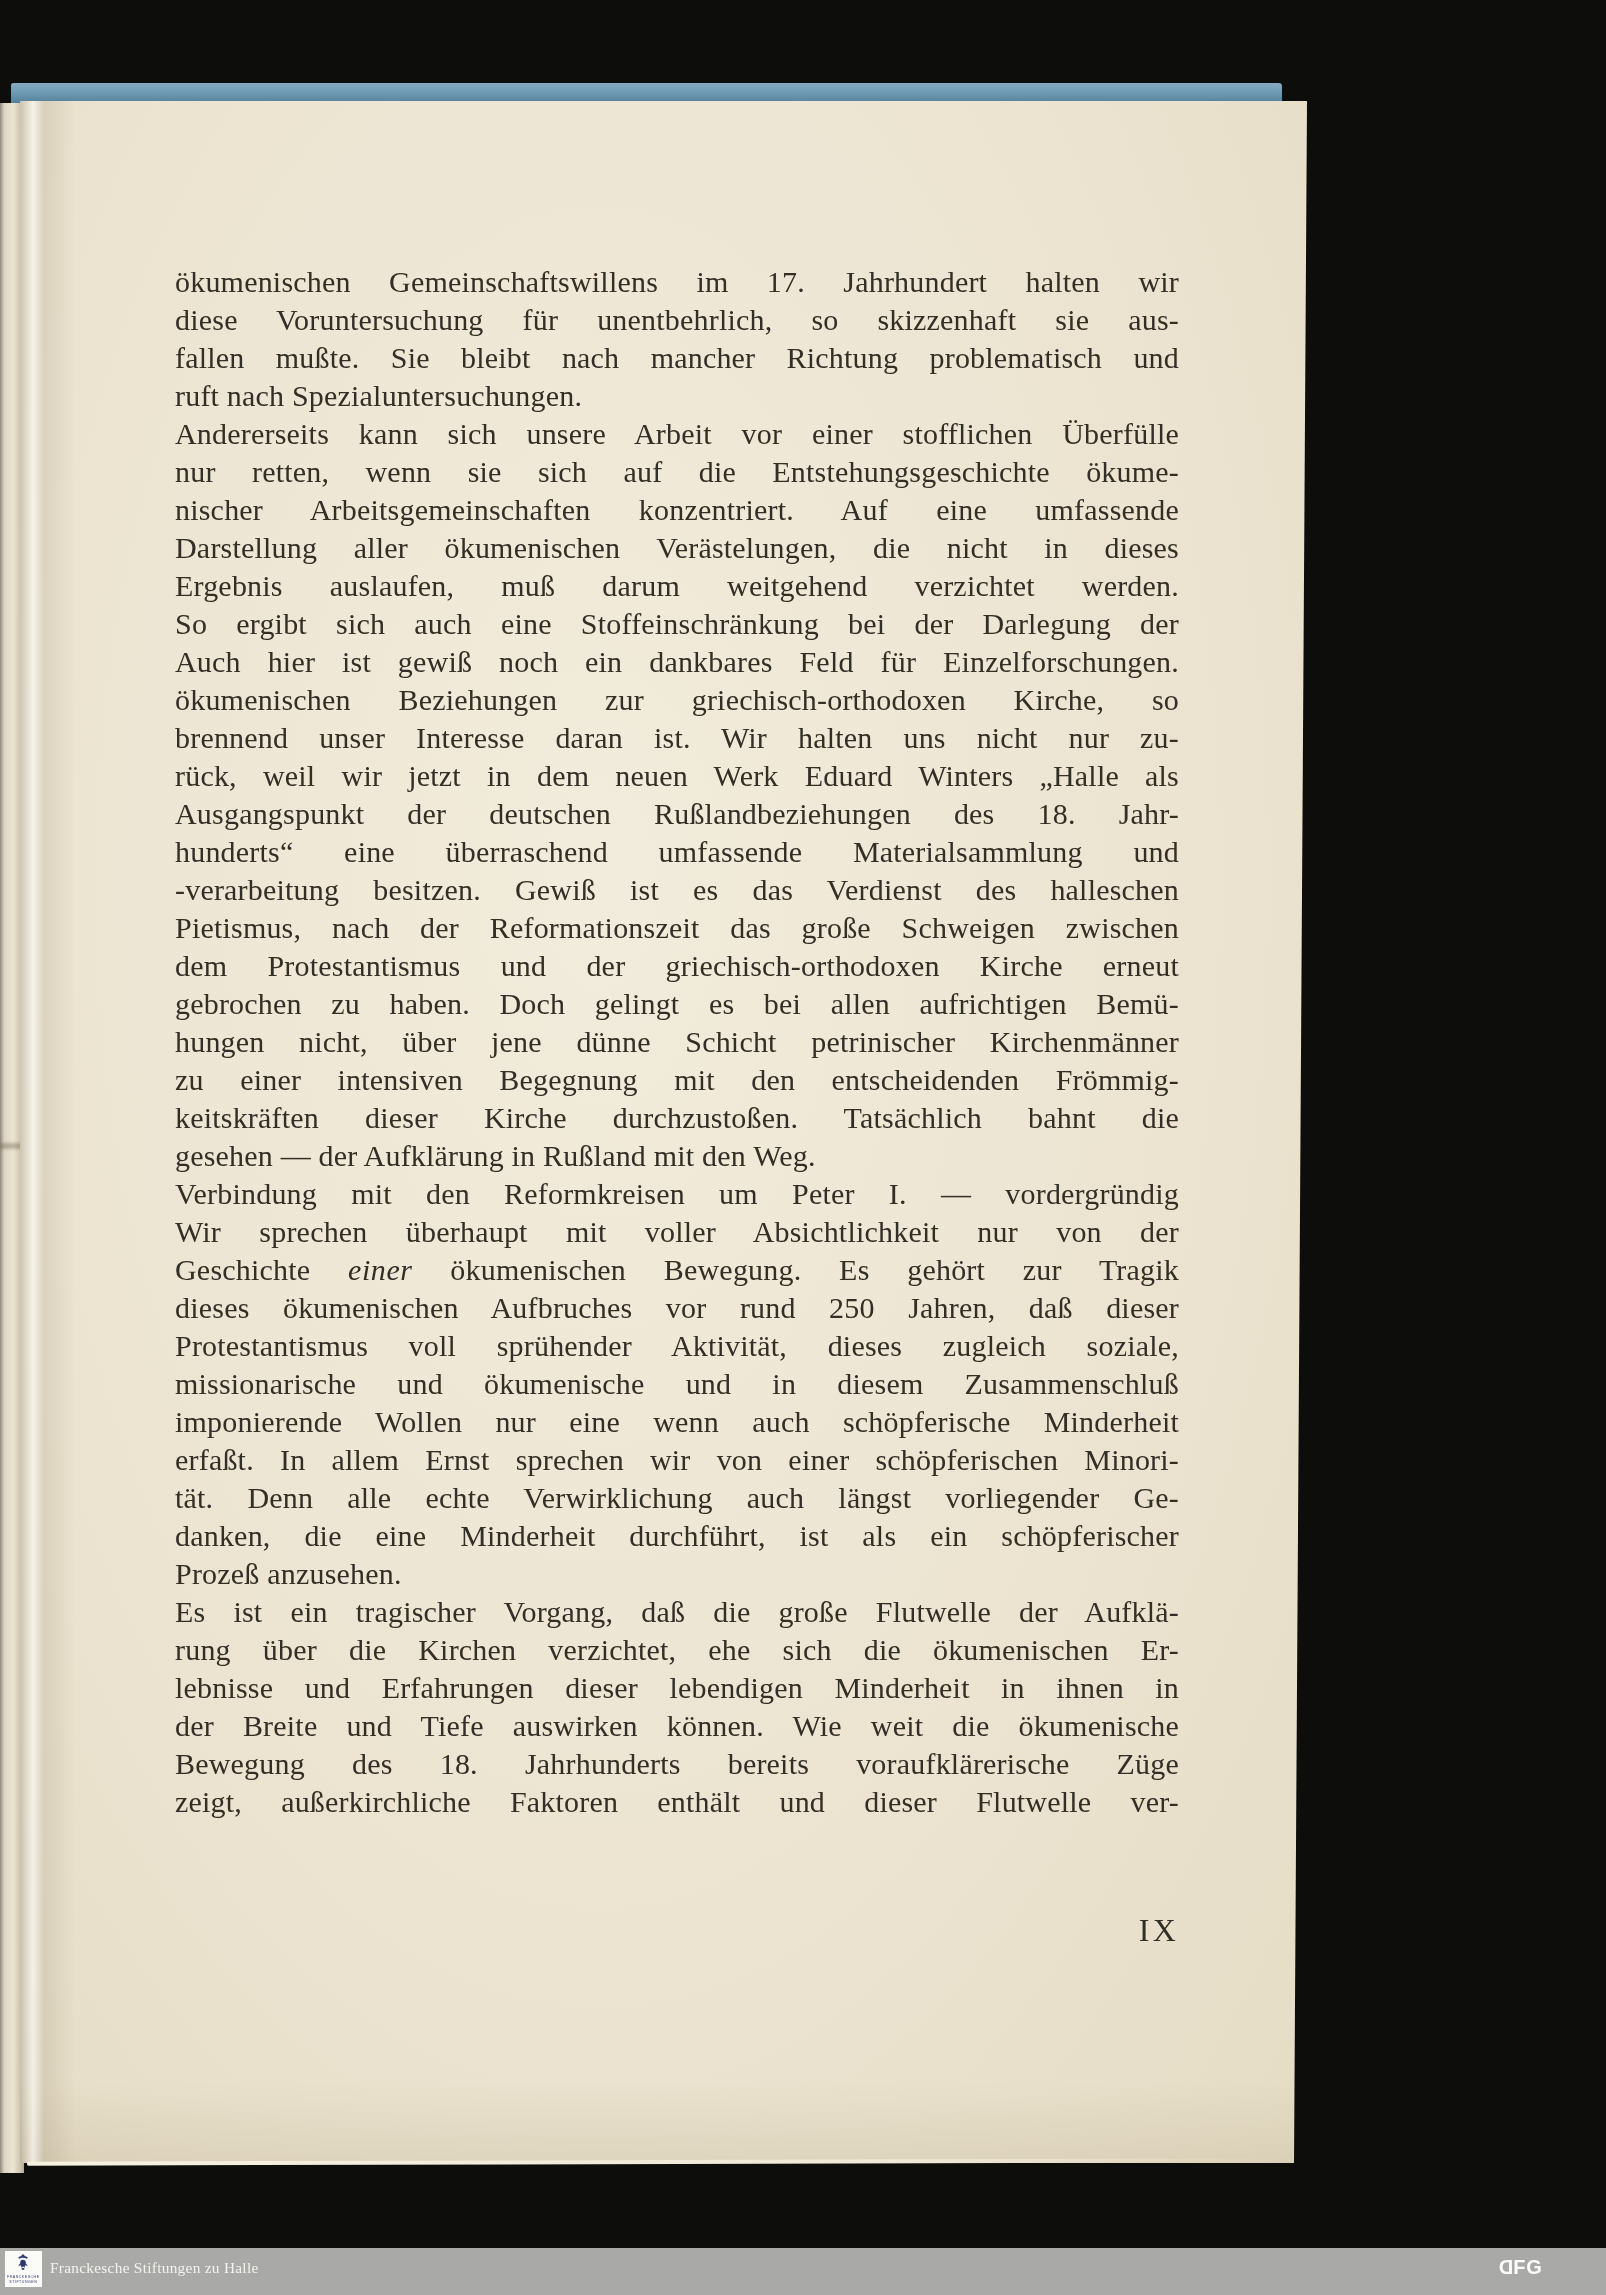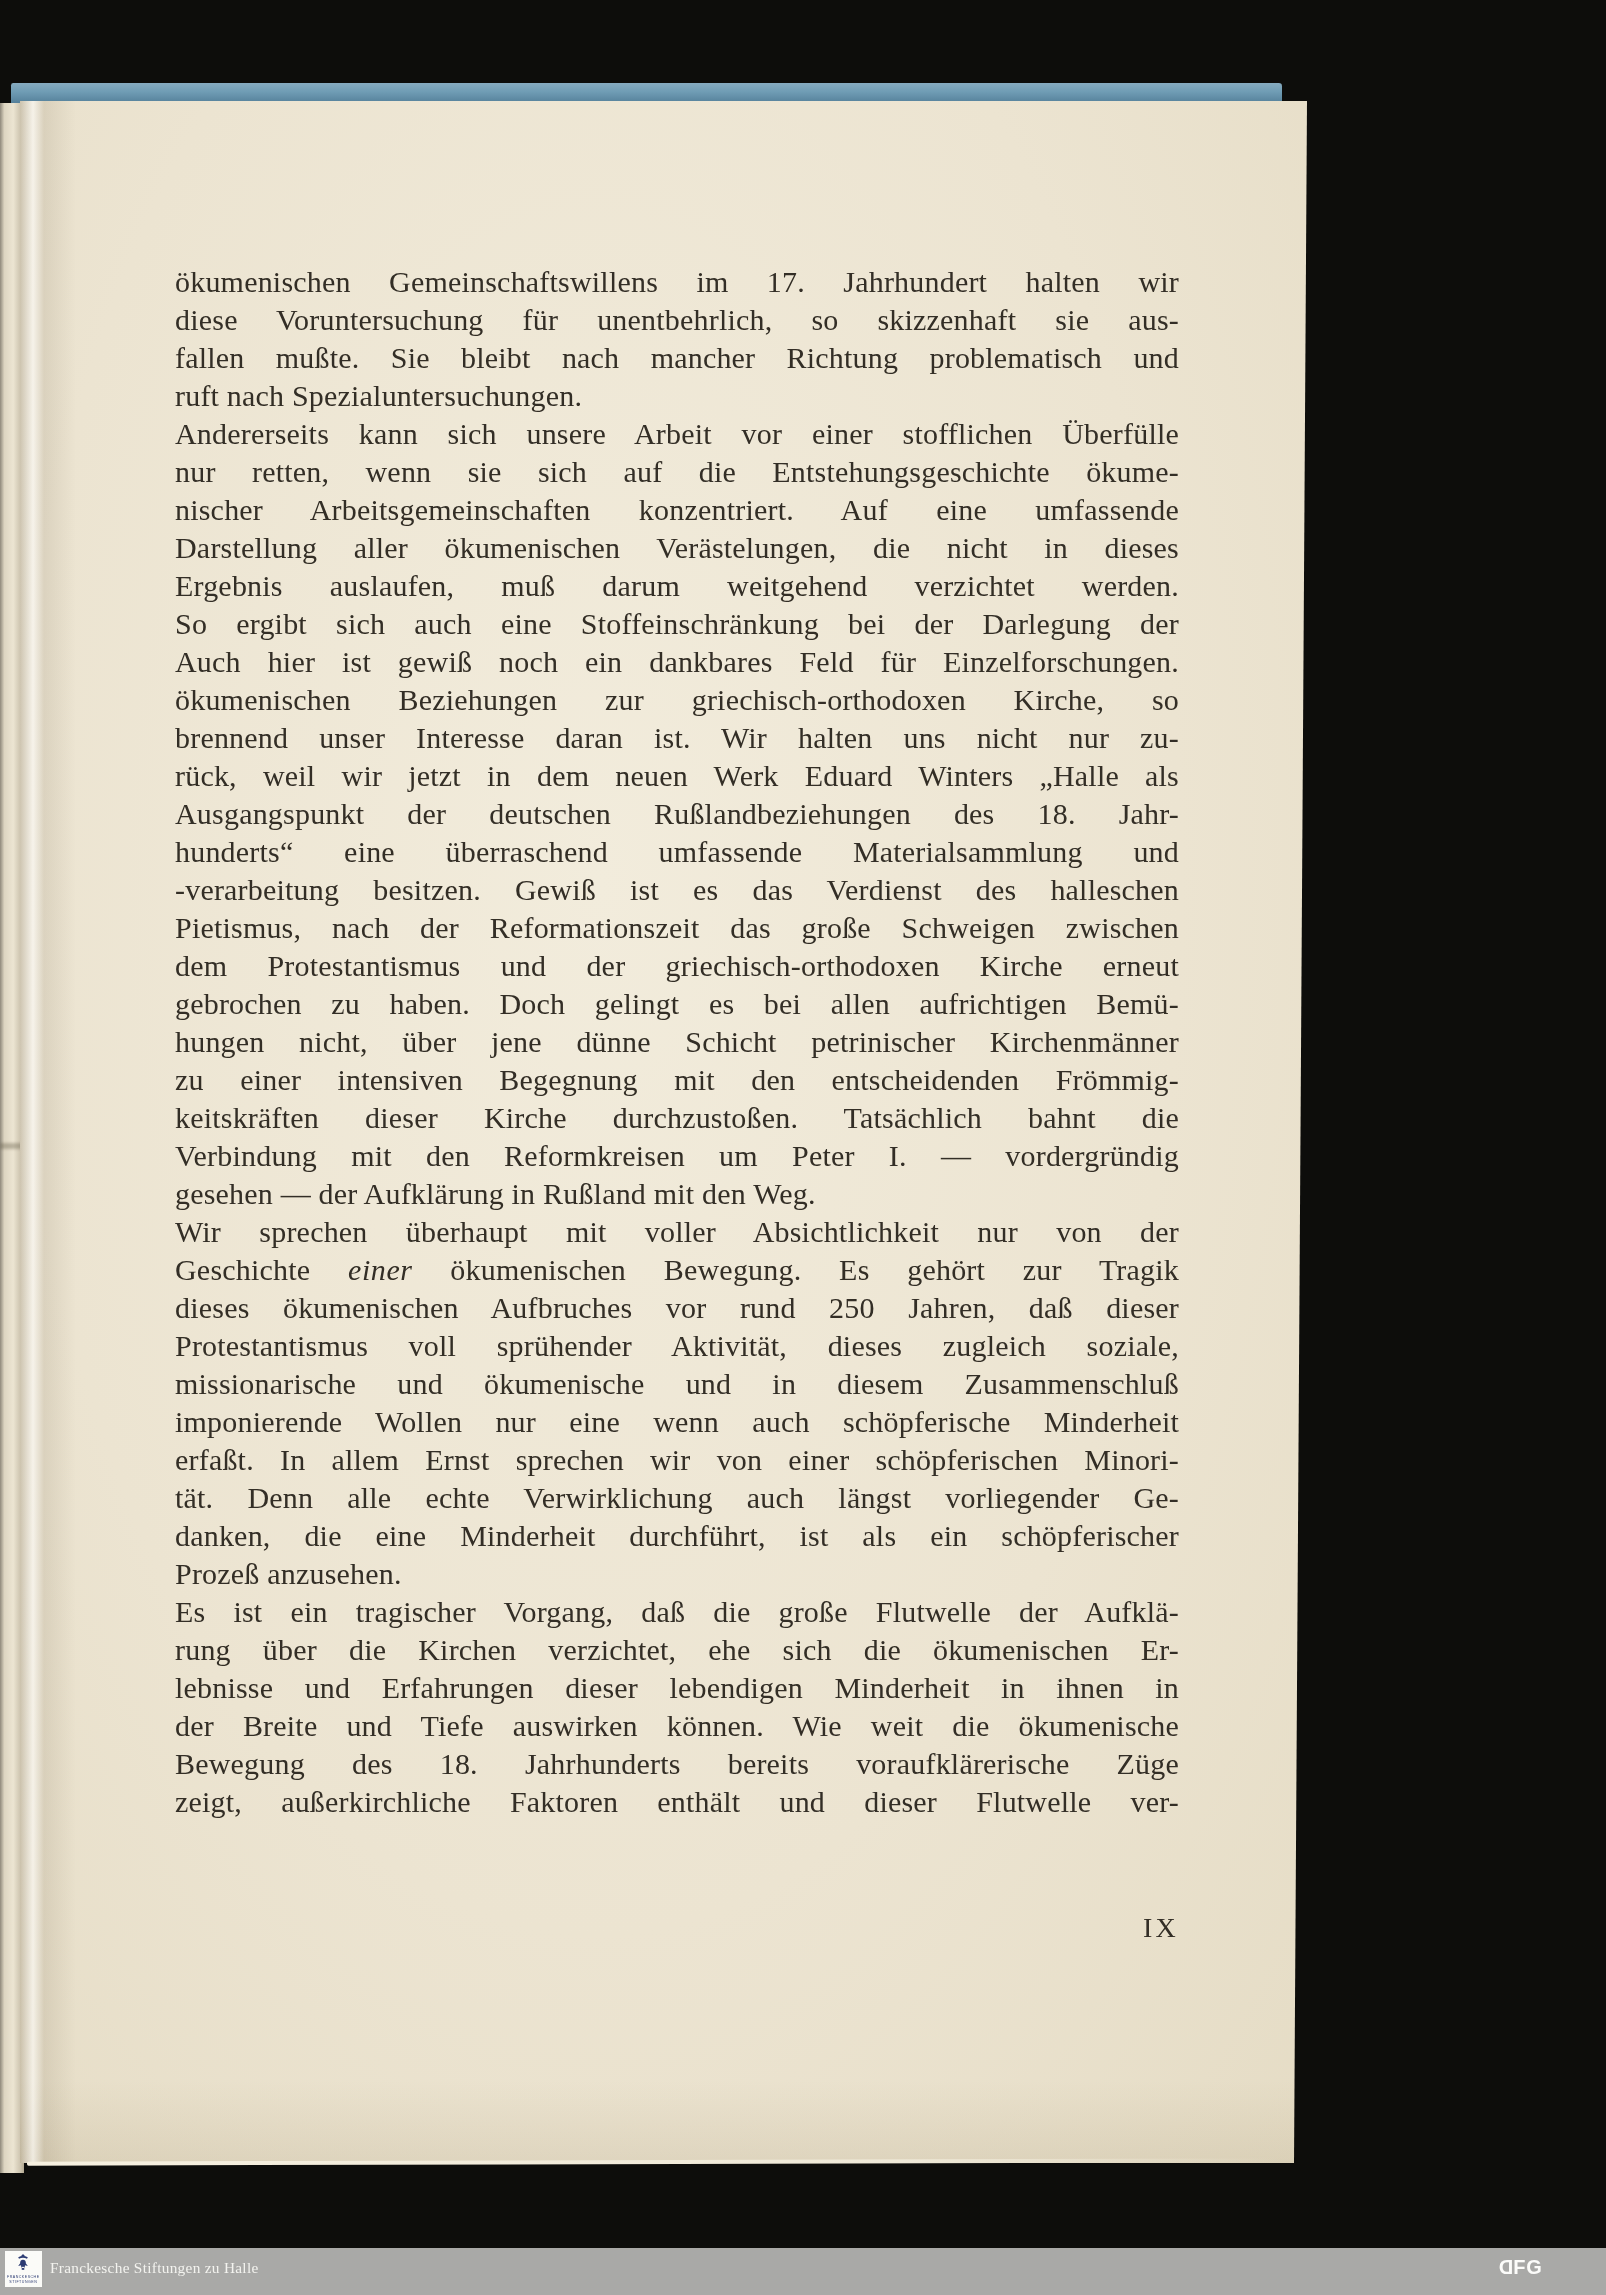--- a/index.html
+++ b/index.html
@@ -49,21 +49,21 @@
     color:var(--ink,#332e26);
     font-size:30px;line-height:38px;letter-spacing:0.2px;
   }
   .line{text-align:justify;text-align-last:justify;white-space:normal;}
   .line.end{text-align-last:left;}
   .line i{font-style:italic;letter-spacing:0.6px;}
 
   .page-number{
     position:absolute;left:175px;top:1912px;width:1004px;
     text-align:right;color:var(--ink,#332e26);
-    font-size:28px;letter-spacing:3.2px;
+    font-size:32px;letter-spacing:3.2px;
   }
 
   
   .footer-bar{
     position:absolute;left:0;bottom:0;width:1607px;height:47px;
     background:var(--bar_gray,#a9a9a7);
   }
   .logo-box{
     position:absolute;left:4.8px;top:3.2px;width:37px;height:36px;
     background:#fbfbf8;display:flex;flex-direction:column;align-items:center;
@@ -116,22 +116,22 @@
       <div class="line">rück, weil wir jetzt in dem neuen Werk Eduard Winters „Halle als</div>
       <div class="line">Ausgangspunkt der deutschen Rußlandbeziehungen des 18. Jahr-</div>
       <div class="line">hunderts“ eine überraschend umfassende Materialsammlung und</div>
       <div class="line">-verarbeitung besitzen. Gewiß ist es das Verdienst des halleschen</div>
       <div class="line">Pietismus, nach der Reformationszeit das große Schweigen zwischen</div>
       <div class="line">dem Protestantismus und der griechisch-orthodoxen Kirche erneut</div>
       <div class="line">gebrochen zu haben. Doch gelingt es bei allen aufrichtigen Bemü-</div>
       <div class="line">hungen nicht, über jene dünne Schicht petrinischer Kirchenmänner</div>
       <div class="line">zu einer intensiven Begegnung mit den entscheidenden Frömmig-</div>
       <div class="line">keitskräften dieser Kirche durchzustoßen. Tatsächlich bahnt die</div>
+      <div class="line end">gesehen — der Aufklärung in Rußland mit den Weg.</div>
       <div class="line">Verbindung mit den Reformkreisen um Peter I. — vordergründig</div>
-      <div class="line end">gesehen — der Aufklärung in Rußland mit den Weg.</div>
       <div class="line">Wir sprechen überhaupt mit voller Absichtlichkeit nur von der</div>
       <div class="line">Geschichte <i>einer</i> ökumenischen Bewegung. Es gehört zur Tragik</div>
       <div class="line">dieses ökumenischen Aufbruches vor rund 250 Jahren, daß dieser</div>
       <div class="line">Protestantismus voll sprühender Aktivität, dieses zugleich soziale,</div>
       <div class="line">missionarische und ökumenische und in diesem Zusammenschluß</div>
       <div class="line">imponierende Wollen nur eine wenn auch schöpferische Minderheit</div>
       <div class="line">erfaßt. In allem Ernst sprechen wir von einer schöpferischen Minori-</div>
       <div class="line">tät. Denn alle echte Verwirklichung auch längst vorliegender Ge-</div>
       <div class="line">danken, die eine Minderheit durchführt, ist als ein schöpferischer</div>
       <div class="line end">Prozeß anzusehen.</div>

